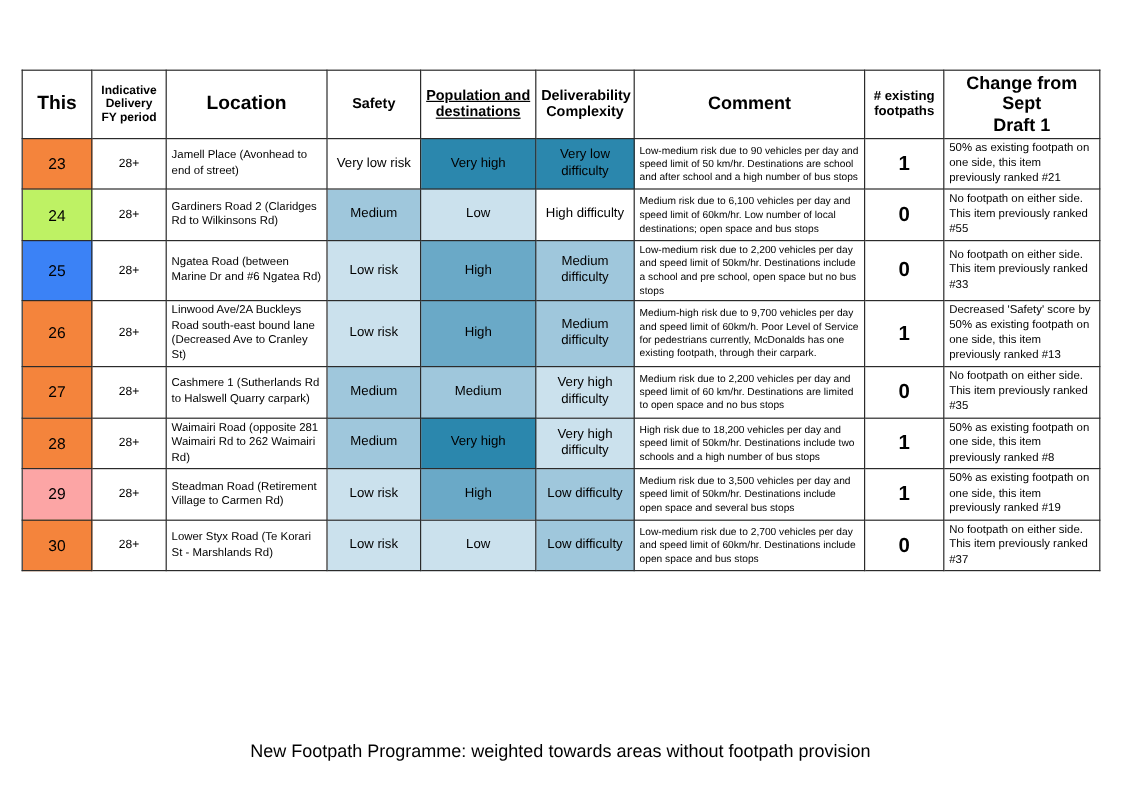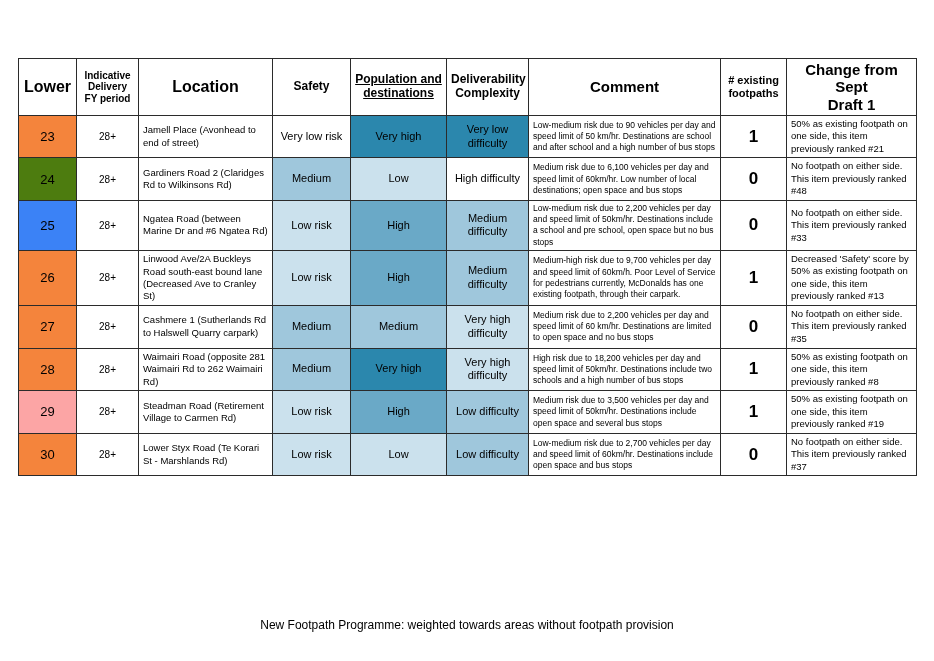--- a/index.html
+++ b/index.html
@@ -97,21 +97,21 @@
     line-height: 1.32;
     text-align: left;
     padding: 3px 6px;
   }
   .footer-note {
     position: absolute;
     left: 0;
     top: 618px;
     width: 934px;
     text-align: center;
-    font-size: 12px;
+    font-size: 15px;
     color: #000;
   }
 </style>
 </head>
 <body>
 
 <div class="sheet">
   <table class="footpath">
     <colgroup>
       <col class="c-rank">
@@ -119,21 +119,21 @@
       <col class="c-location">
       <col class="c-safety">
       <col class="c-pop">
       <col class="c-deliver">
       <col class="c-comment">
       <col class="c-existing">
       <col class="c-change">
     </colgroup>
     <thead>
       <tr>
-        <th class="th-rank">Lower</th>
+        <th class="th-rank">This</th>
         <th class="th-fy">
           <div>Indicative</div>
           <div>Delivery</div>
           <div>FY period</div>
         </th>
         <th class="th-location">Location</th>
         <th class="th-safety">Safety</th>
         <th class="th-pop">
           <div>Population and</div>
           <div>destinations</div>
@@ -159,29 +159,29 @@
           <td class="fy">28+</td>
           <td class="location">Jamell Place (Avonhead to end of street)</td>
           <td class="score" style="background: rgb(255, 255, 255); margin-left: 24px;">Very low risk</td>
           <td class="score" style="background: rgb(43, 135, 173);">Very high</td>
           <td class="score" style="background: rgb(43, 135, 173);">Very low difficulty</td>
           <td class="comment">Low-medium risk due to 90 vehicles per day and speed limit of 50 km/hr. Destinations are school and after school and a high number of bus stops</td>
           <td class="existing">1</td>
           <td class="change">50% as existing footpath on one side, this item previously ranked #21</td>
         </tr>
         <tr>
-          <td class="rank" style="background: #4d7c0f;">24</td>
+          <td class="rank" style="background: #bef264;">24</td>
           <td class="fy">28+</td>
           <td class="location">Gardiners Road 2 (Claridges Rd to Wilkinsons Rd)</td>
           <td class="score" style="background: rgb(159, 199, 220);">Medium</td>
           <td class="score" style="background: rgb(203, 225, 237);">Low</td>
           <td class="score" style="background: rgb(255, 255, 255);">High difficulty</td>
           <td class="comment">Medium risk due to 6,100 vehicles per day and speed limit of 60km/hr. Low number of local destinations; open space and bus stops</td>
           <td class="existing">0</td>
-          <td class="change">No footpath on either side. This item previously ranked #48</td>
+          <td class="change">No footpath on either side. This item previously ranked #55</td>
         </tr>
         <tr>
           <td class="rank" style="background: #3b82f6;">25</td>
           <td class="fy">28+</td>
           <td class="location">Ngatea Road (between Marine Dr and #6 Ngatea Rd)</td>
           <td class="score" style="background: rgb(203, 225, 237);">Low risk</td>
           <td class="score" style="background: rgb(106, 169, 199);">High</td>
           <td class="score" style="background: rgb(159, 199, 220);">Medium difficulty</td>
           <td class="comment">Low-medium risk due to 2,200 vehicles per day and speed limit of 50km/hr. Destinations include a school and pre school, open space but no bus stops</td>
           <td class="existing">0</td>

